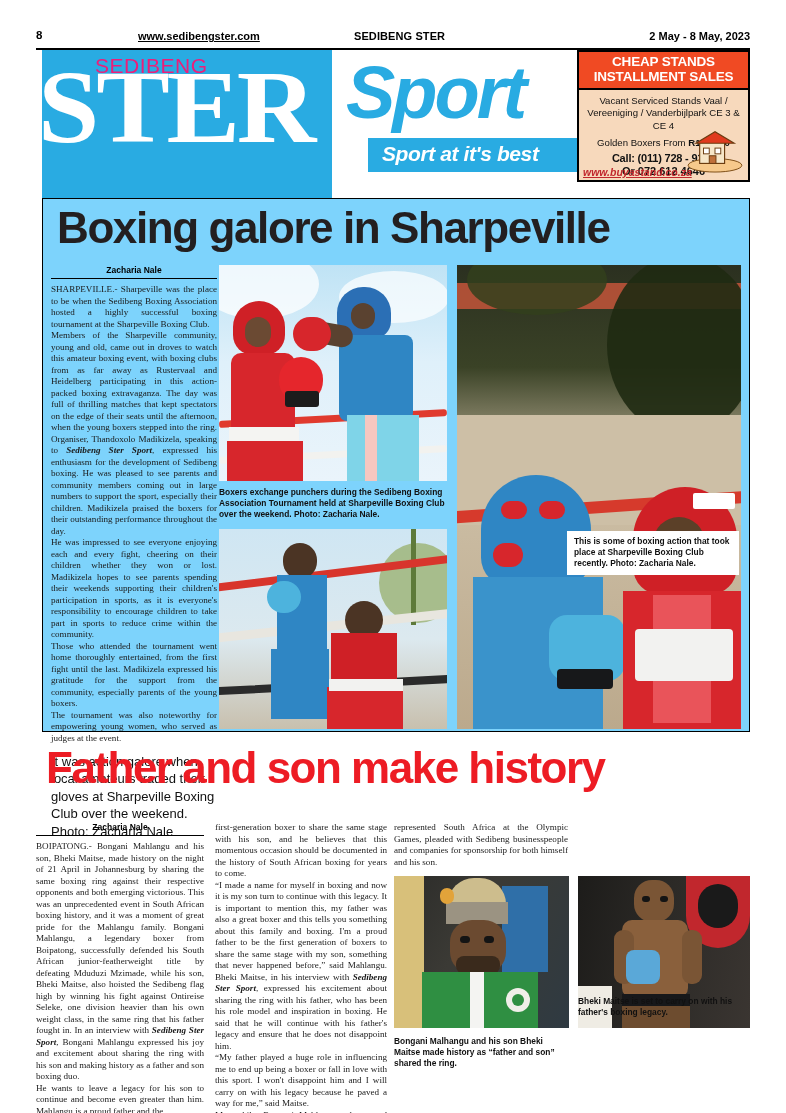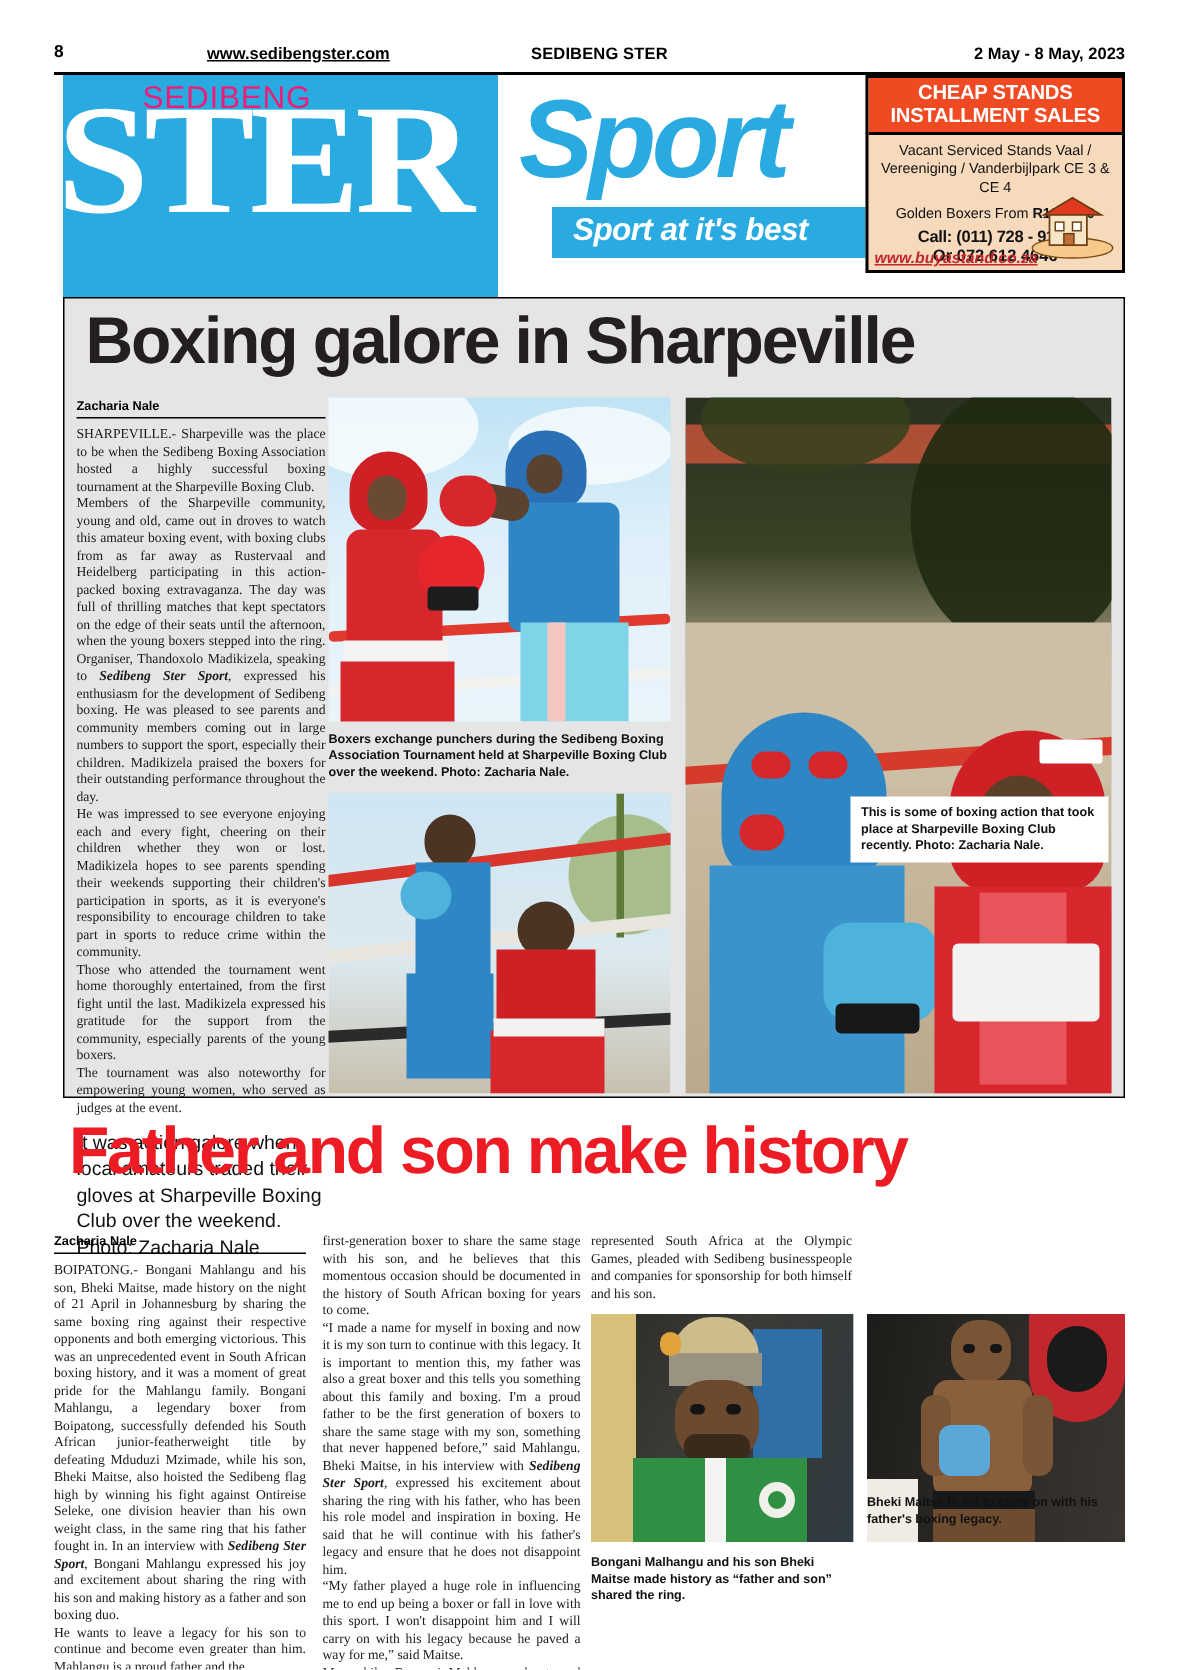--- a/index.html
+++ b/index.html
@@ -59,27 +59,27 @@
   .ad-l2 b { font-weight:bold; }
   .ad-call { font-size:11px; font-weight:bold; margin-top:4px; letter-spacing:-.2px;}
   .ad-call2 { font-size:11px; font-weight:bold; margin-top:1px; }
   .ad-url { position:absolute; left:4px; bottom:2px; font-family:"Liberation Sans",sans-serif;
             font-weight:bold; font-style:italic; font-size:10.5px; color:#C1272D;
             text-decoration:underline; }
   .ad-house { position:absolute; right:4px; bottom:6px; width:58px; height:46px; }
 
   
   .art1 { position:absolute; left: 42px; top: 198px; width: 708px; height: 534px;
-          border: 1px solid #000; background:#e5e5e5; }
+          border: 1px solid #000; background:#7dd3fc; }
   .head1 { position:absolute; left: 14px; top: 6px; width: 690px;
            font-family:"Liberation Sans", sans-serif; font-weight:bold;
            font-size: 44px; color:#231F20; letter-spacing:-1.4px; line-height:1.05; }
   .byline { font-family:"Liberation Sans", sans-serif; font-weight:bold;
             font-size:8.5px; color:#000; border-bottom:1px solid #000;
-            padding-bottom:3px; }
+            padding-bottom:3px;text-align:center; }
 
   .col1 { position:absolute; left: 8px; top: 66px; width: 166px; }
   .bodytxt { font-family:"Liberation Serif", serif; font-size:9.1px;
              line-height:1.265; color:#1a1a1a; text-align:justify; }
   .bodytxt p { margin:0; }
   .bodytxt i, .bodytxt em { font-style: italic; font-weight:bold; }
   .capbold { font-family:"Liberation Sans", sans-serif; font-weight:normal;
              font-size:13px; line-height:1.34; color:#111; margin-top:9px; }
 
   

